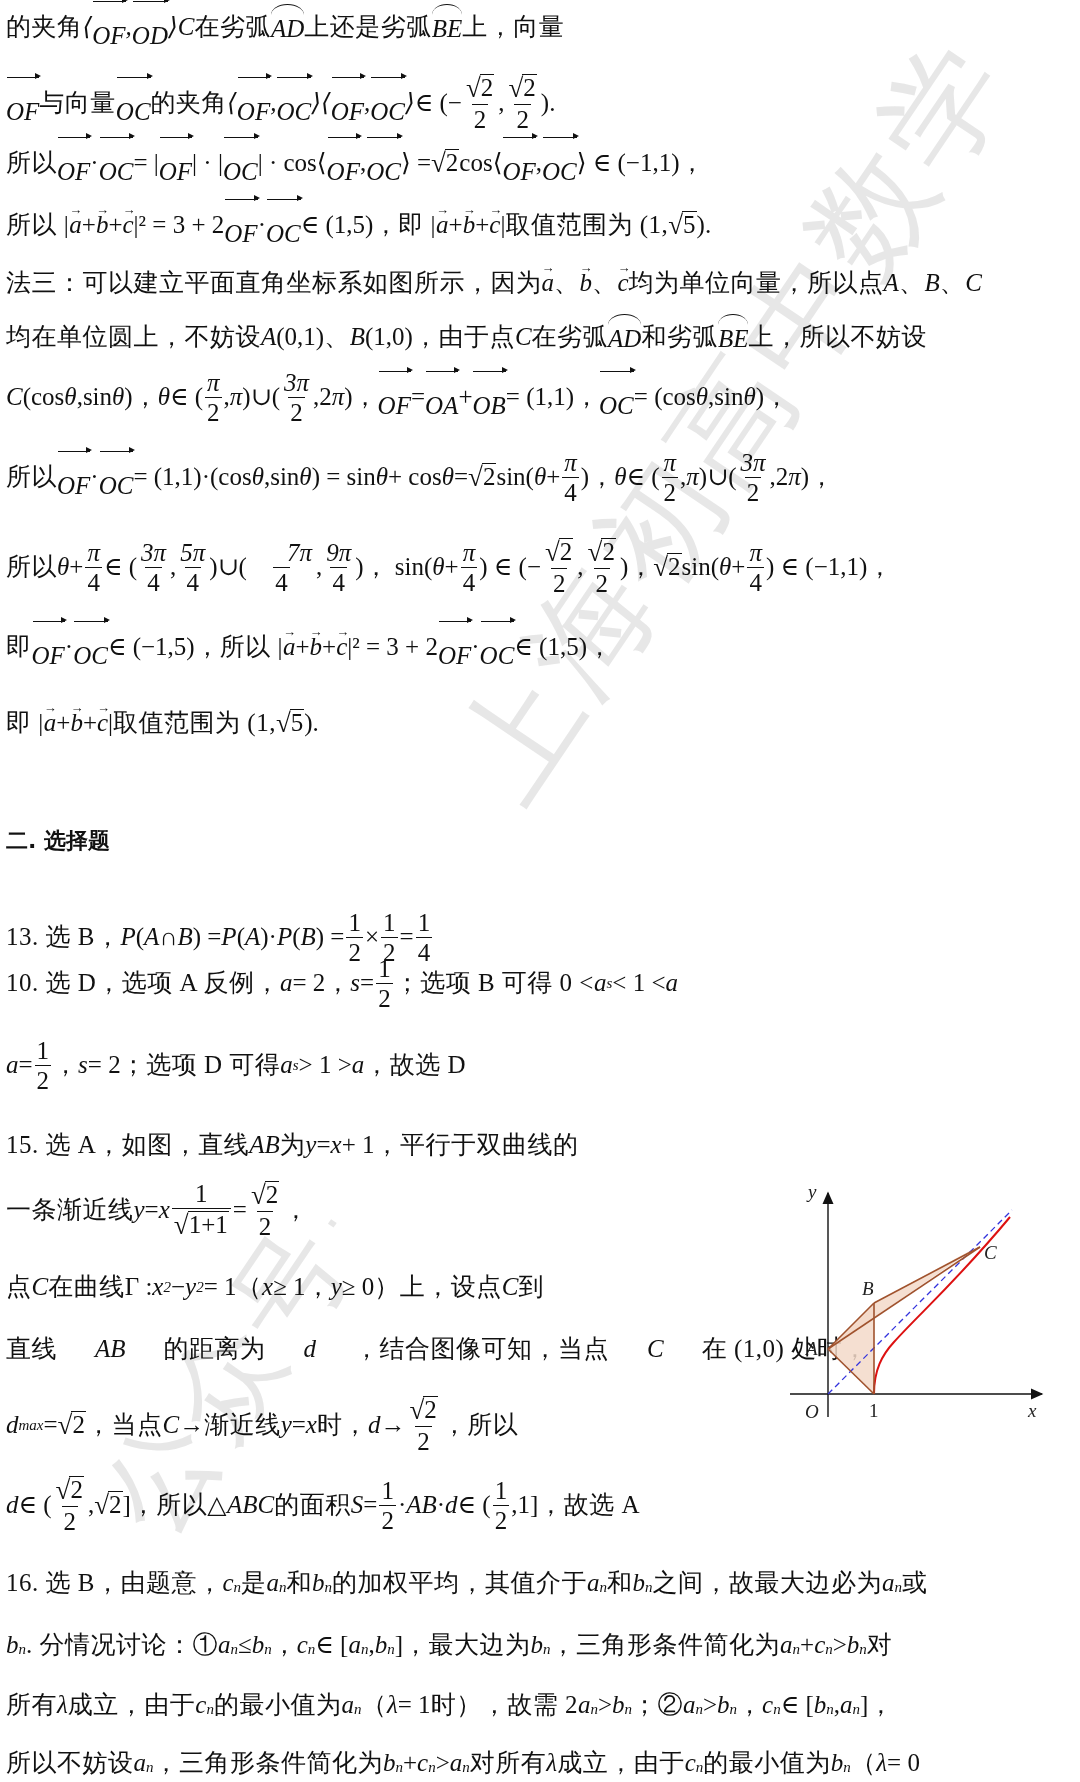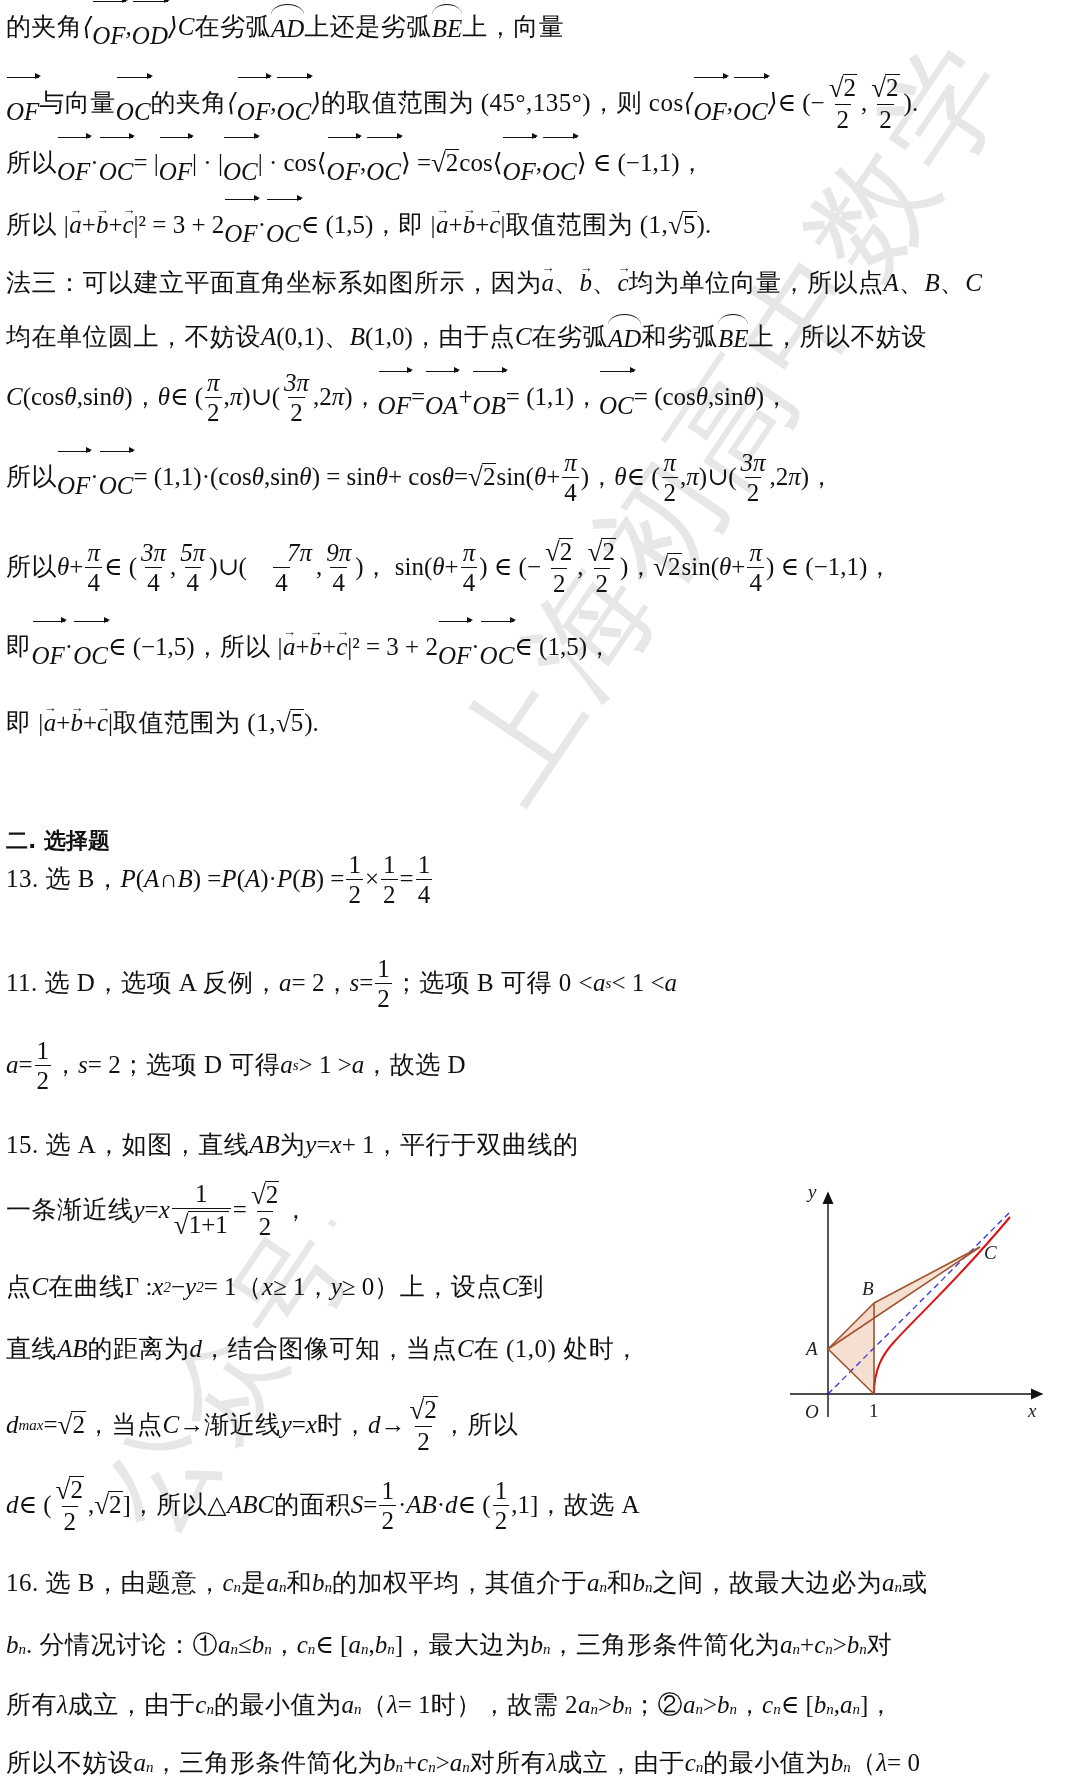--- a/index.html
+++ b/index.html
@@ -90,21 +90,20 @@
       <div class="line" style="top: 88px;">
         <span class="vec">OF</span>
         <span class="seg-text"> 与向量 </span>
         <span class="vec">OC</span>
         <span class="seg-text"> 的夹角 </span>
         <span class="m">⟨</span>
         <span class="vec">OF</span>
         <span class="m">,</span>
         <span class="vec">OC</span>
         <span class="m">⟩</span>
-        <span class="seg-text"> 的取值范围为 (45°,135°)，则 cos</span>
         <span class="m">⟨</span>
         <span class="vec">OF</span>
         <span class="m">,</span>
         <span class="vec">OC</span>
         <span class="m">⟩</span>
         <span class="mr"> ∈ (−</span>
         <span class="frac">
           <span class="num"><span class="sqrt">
               <span class="rad">√</span>
               <span class="body">2</span>
@@ -370,21 +369,21 @@
         <span class="mr"> + </span>
         <span class="svec">c</span>
         <span class="mr"> | </span>
         <span class="seg-text">取值范围为 (1,</span>
         <span class="sqrt">
           <span class="rad">√</span>
           <span class="body">5</span>
         </span>
         <span class="mr">).</span>
       </div>
-      <div class="line" style="top: 864px; justify-content: flex-end;">
+      <div class="line" style="top: 922px; justify-content: flex-end;">
         <span class="seg-text">13.  选 B，  </span>
         <span class="m">P</span>
         <span class="mr">(</span>
         <span class="m">A</span>
         <span class="mr">∩</span>
         <span class="m">B</span>
         <span class="mr">) = </span>
         <span class="m">P</span>
         <span class="mr">(</span>
         <span class="m">A</span>
@@ -402,21 +401,21 @@
           <span class="num">1</span>
           <span class="den">2</span>
         </span>
         <span class="mr"> = </span>
         <span class="frac">
           <span class="num">1</span>
           <span class="den">4</span>
         </span>
       </div>
       <div class="line" style="top: 968px;">
-        <span class="seg-text">11.  选 D，选项 A 反例，  </span>
+        <span class="seg-text">10.  选 D，选项 A 反例，  </span>
         <span class="m">a</span>
         <span class="mr"> = 2，  </span>
         <span class="m">s</span>
         <span class="mr"> = </span>
         <span class="frac">
           <span class="num">1</span>
           <span class="den">2</span>
         </span>
         <span class="seg-text">；选项 B 可得 0 &lt; </span>
         <span class="m">a</span>
@@ -486,21 +485,21 @@
         <span class="mr"> = 1</span>
         <span class="seg-text">（ </span>
         <span class="m">x</span>
         <span class="mr"> ≥ 1，  </span>
         <span class="m">y</span>
         <span class="mr"> ≥ 0</span>
         <span class="seg-text"> ）上，设点 </span>
         <span class="m">C</span>
         <span class="seg-text"> 到</span>
       </div>
-      <div class="line" style="top: 1334px;">
+      <div class="line" style="top: 1334px; gap: 38px;">
         <span class="seg-text">直线 </span>
         <span class="m">AB</span>
         <span class="seg-text"> 的距离为 </span>
         <span class="m">d</span>
         <span class="seg-text">，结合图像可知，当点 </span>
         <span class="m">C</span>
         <span class="seg-text"> 在 (1,0) 处时，</span>
       </div>
       <div class="line" style="top: 1410px;">
         <span class="m">d</span>

